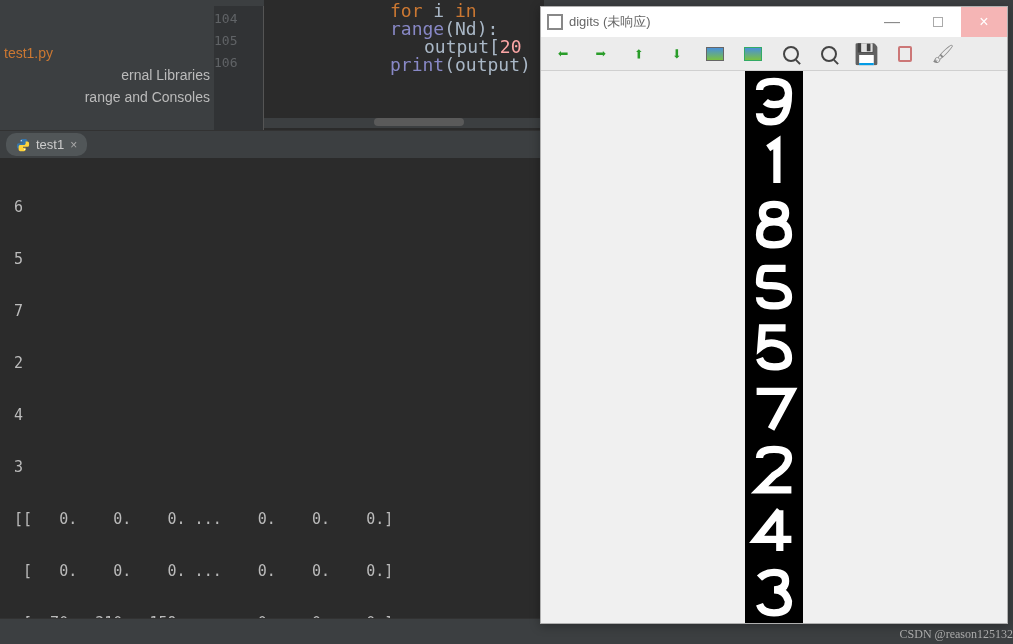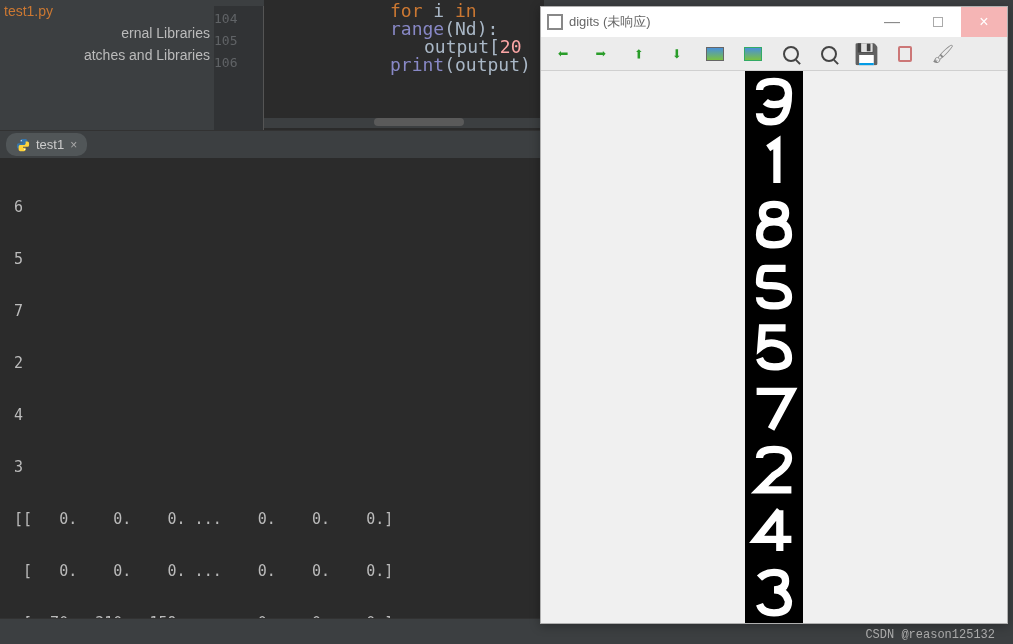--- a/index.html
+++ b/index.html
@@ -5,21 +5,21 @@
 * { margin:0; padding:0; box-sizing:border-box; }
 body {
   width:1013px; height:644px;
   background:#3c3f41;
   font-family:Consolas,monospace;
   font-size:14px; color:#a9b7c6;
   position:relative; overflow:hidden;
 }
 .left-panel { position:absolute; left:0; top:0; width:214px; height:130px; background:#3c3f41; }
 .file-item { padding:3px 4px; font-size:14px; font-family:"Segoe UI",sans-serif; }
-.file-active { color:#cc7832; }
+.file-active { color:#cc7832;margin-top:42px; }
 .file-normal { color:#bbbbbb;text-align:right; }
 
 .gutter { position:absolute; left:214px; top:0; width:50px; height:130px; background:#313335; border-right:1px solid #555; text-align:left; color:#606366; padding-top:2px;margin-top:6px; }
 .gutter div { padding:2px 10px 2px 0; font-size:13px; line-height:18px; }
 
 .editor { position:absolute; left:264px; top:0; width:280px; height:130px; background:#2b2b2b; padding:2px 0 0 6px; font-size:18px; line-height:18px; }
 .kw { color:#cc7832; }
 .fn { color:#8888c6; }
 .id { color:#a9b7c6; }
 .num { color:#fca5a5; }
@@ -50,33 +50,33 @@
 .tool-mag::after { content:""; position:absolute; width:6px; height:2px; background:#444; bottom:-3px; right:-4px; transform:rotate(45deg); }
 .tool-save { color:#2a9d2a; font-size:20px; }
 .tool-clip { width:14px; height:16px; border:2px solid #c77; border-radius:2px; }
 .tool-brush { color:#888; font-size:18px; }
 
 .img-content { position:absolute; left:0; top:64px; width:466px; height:552px; background:#f0f0f0; display:flex; justify-content:center; }
 .digit-strip { width:58px; background:#000; display:flex; flex-direction:column; }
 .digit-cell { flex:1; display:flex; align-items:center; justify-content:center; color:#fff; font-size:44px; font-weight:bold; font-family:Arial; position:relative; }
 .digit-cell svg { width:100%; height:100%; }
 
-.watermark { position:absolute; right:18px; bottom:2px; font-family:Liberation Mono, monospace; font-size:12px; color:#aaa; }
+.watermark { position:absolute; right:0; bottom:2px; font-family:Liberation Serif, serif; font-size:12px; color:#aaa; }
 
 .bottom-bar { position:absolute; left:0; bottom:0; width:540px; height:26px; background:#3c3f41; border-top:1px solid #323232; }
 .editor-scroll { position:absolute; left:264px; top:118px; width:280px; height:10px; background:#3c3f41; }
 .editor-scroll-thumb { position:absolute; left:110px; width:90px; height:8px; background:#5a5a5a; border-radius:4px; }
 </style>
 </head>
 <body>
 
 <div class="left-panel">
   <div class="file-item file-active">test1.py</div>
   <div class="file-item file-normal">ernal Libraries</div>
-  <div class="file-item file-normal">atches and Libraries</div>
+  <div class="file-item file-normal">range and Consoles</div>
 </div>
 
 <div class="gutter">
   <div>104</div>
   <div>105</div>
   <div>106</div>
 </div>
 
 <div class="editor">
   <div style="padding-left:120px;"><span class="kw">for</span><span class="id"> i </span><span class="kw">in</span><span class="fn"> range</span><span class="id">(Nd):</span></div>

